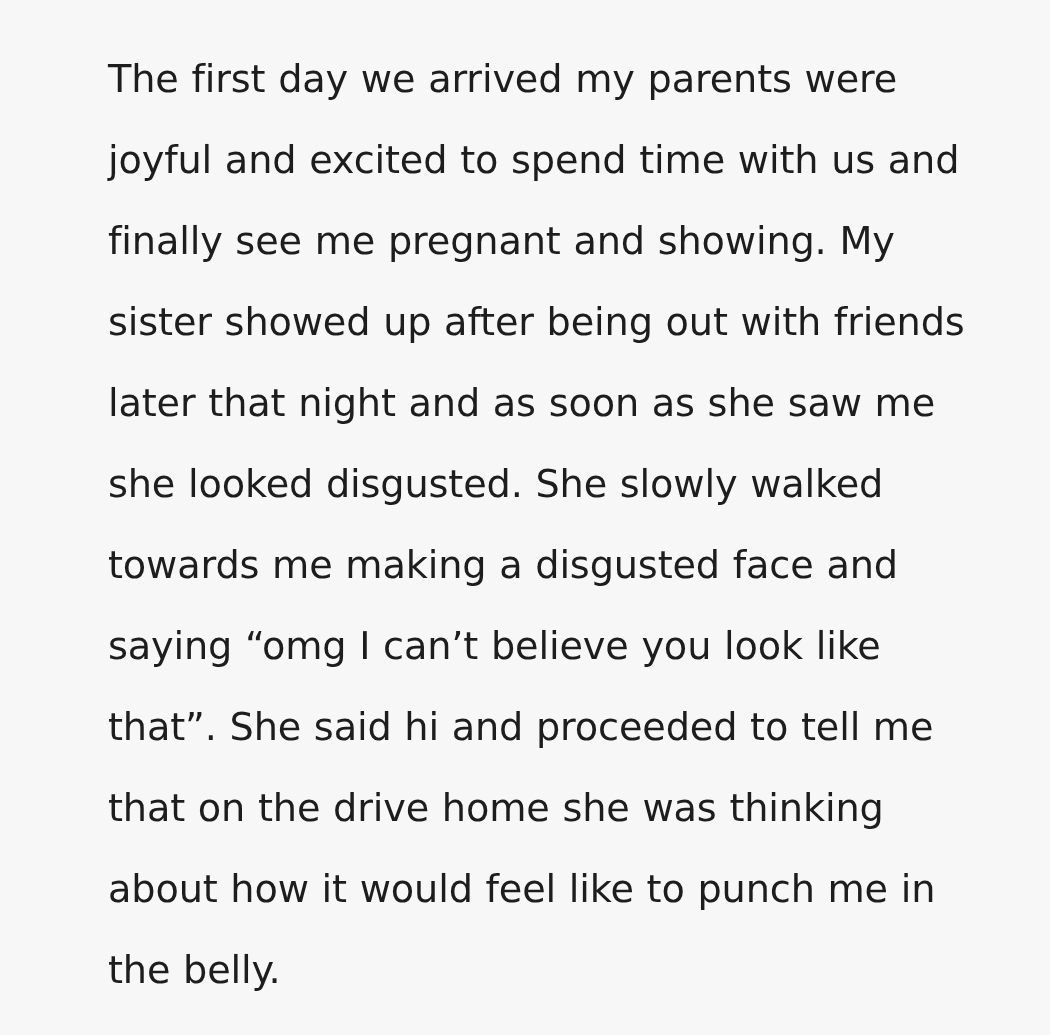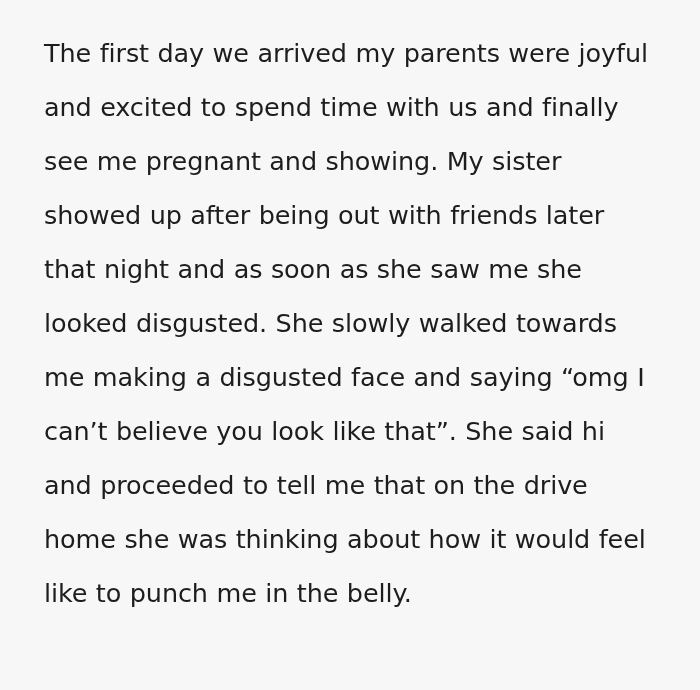--- a/index.html
+++ b/index.html
@@ -11,21 +11,21 @@
     height: 690px;
     background: #f7f7f7;
     font-family: "DejaVu Sans", sans-serif;
     overflow: hidden;
   }
   .page {
     box-sizing: border-box;
     width: 700px;
     height: 690px;
     background: #f7f7f7;
-    padding: 26px 44px 26px 44px;
+    padding: 26px 44px 26px 72px;
     display: block;
   }
   .story-text {
     font-family: "DejaVu Sans", sans-serif;
     font-size: 25.5px;
     line-height: 54px;
     color: #1d1d1d;
     letter-spacing: -0.1px;
     word-spacing: 0.5px;
     text-align: left;

